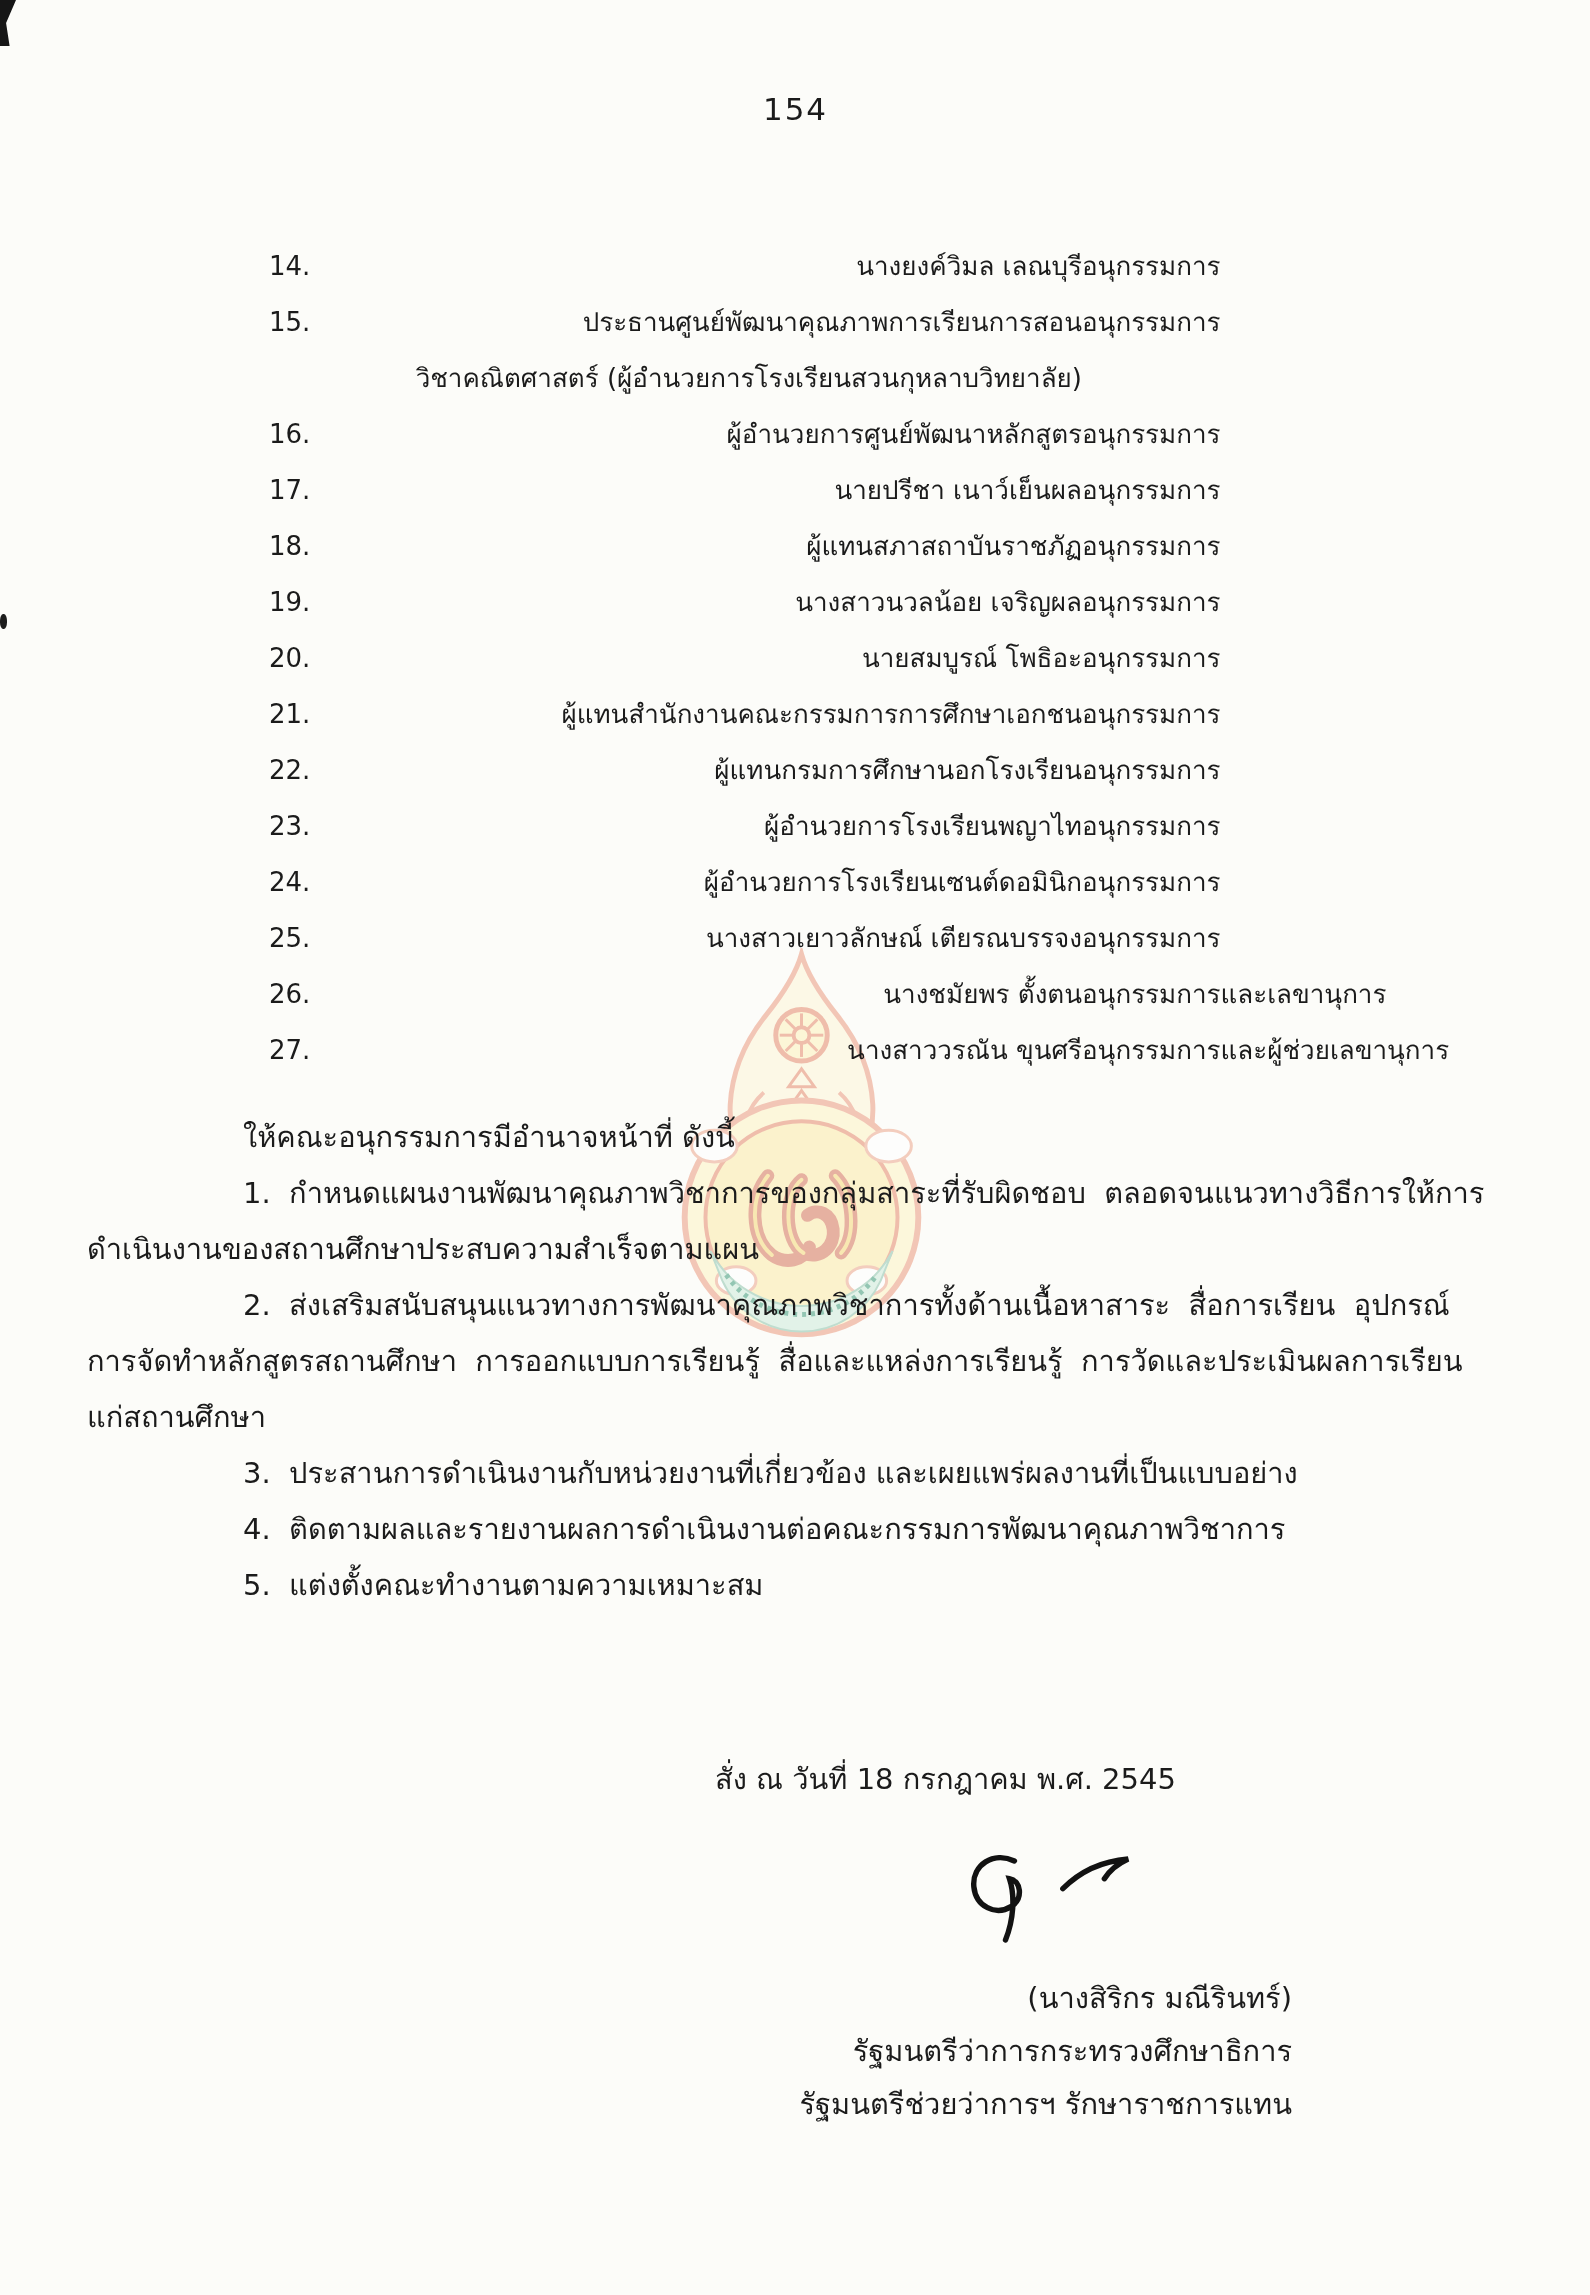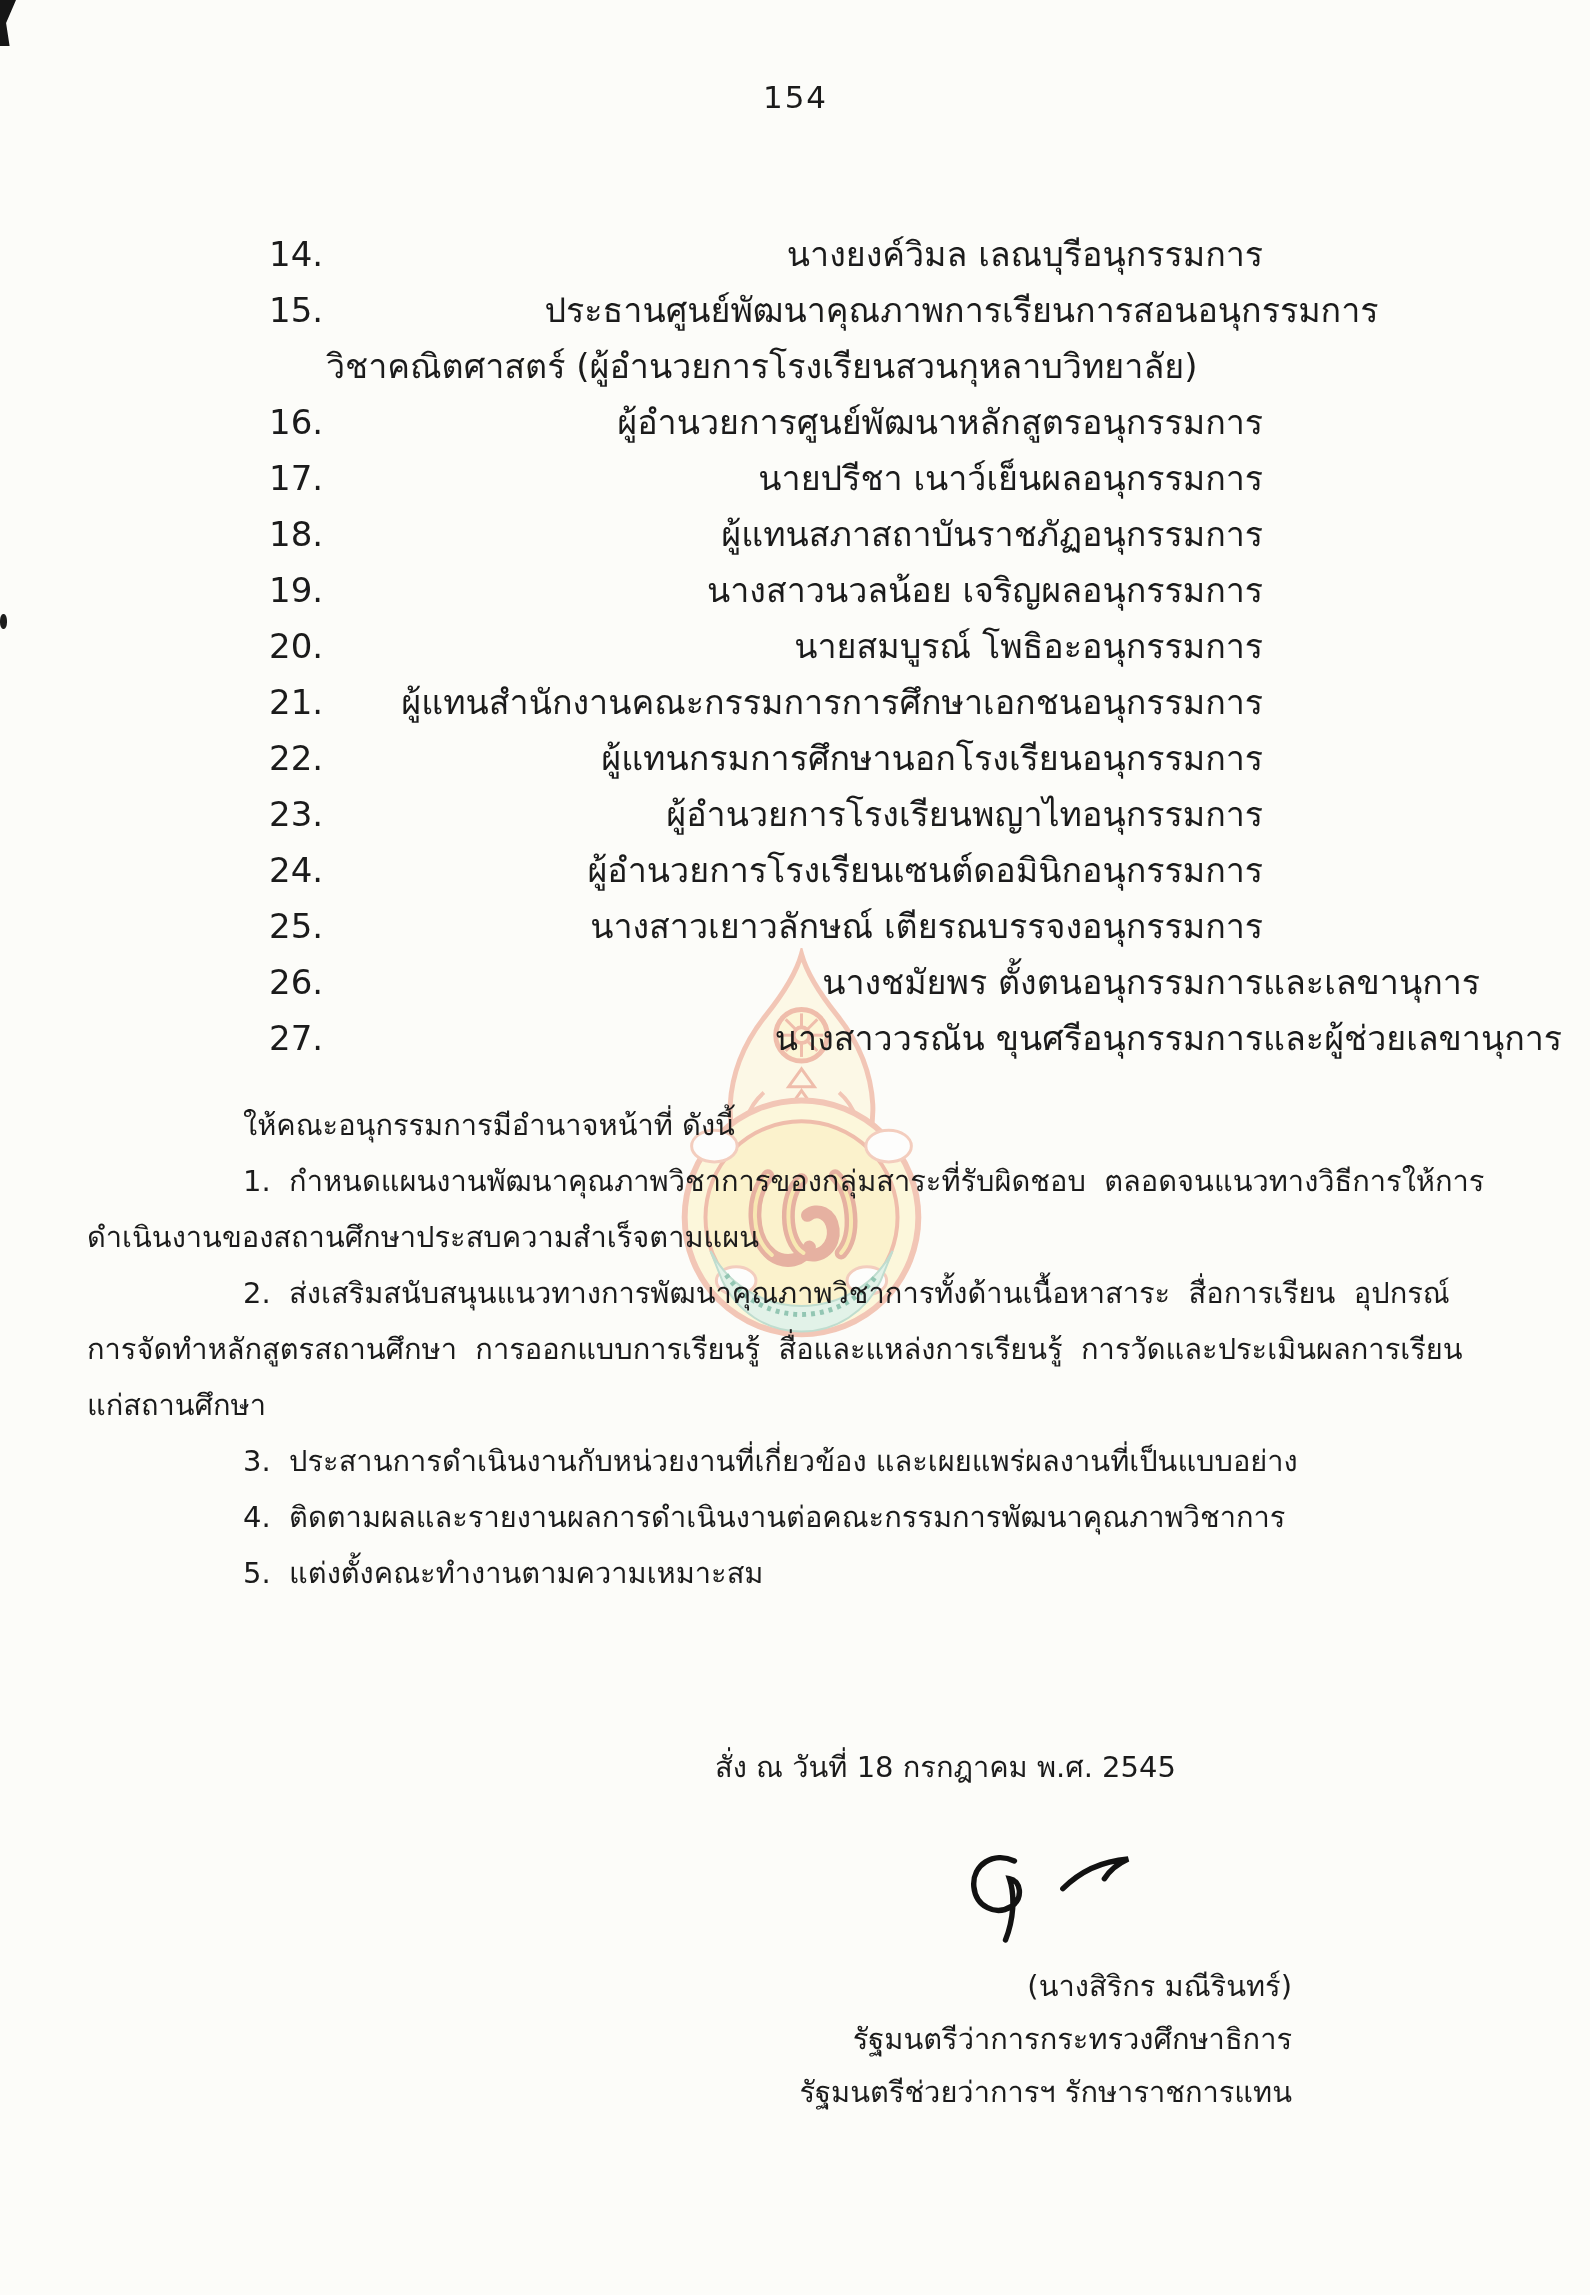--- a/index.html
+++ b/index.html
@@ -1,26 +1,26 @@
 <!DOCTYPE html>
 <html><head>
 <meta charset="utf-8">
 <style>
   html,body { margin:0; padding:0; background:#9a9a9a; }
   .page {
     position:relative; width:1591px; height:2296px; margin:0 auto;
     background:#fcfcf9; color:#1b1b1b; overflow:hidden;
     font-family:"DejaVu Sans", sans-serif;
   }
-  .layer { position:absolute; z-index:2; }
+  .layer { position:absolute; z-index:2;margin-top:12px; }
 
   .page-number { top:79px; left:0; width:100%; text-align:center;
     font-size:31px; letter-spacing:2px; }
 
-  .committee { left:269px; top:226px; width:1287px; font-size:34px; }
+  .committee { left:269px; top:226px; width:1287px; font-size:26px; }
   .committee .row { display:flex; align-items:flex-start; }
   .committee .num  { flex:0 0 57px; line-height:56px; }
   .committee .name { flex:0 0 756px;text-align:right; }
   .committee .name span { display:block; line-height:56px; white-space:pre; }
   .committee .role { flex:1; line-height:56px; white-space:pre; }
 
   .duties { left:87px; top:1097px; width:1465px; font-size:29px; }
   .duties .line { line-height:56px; white-space:pre; }
   .duties .ind  { padding-left:156px; }
 

